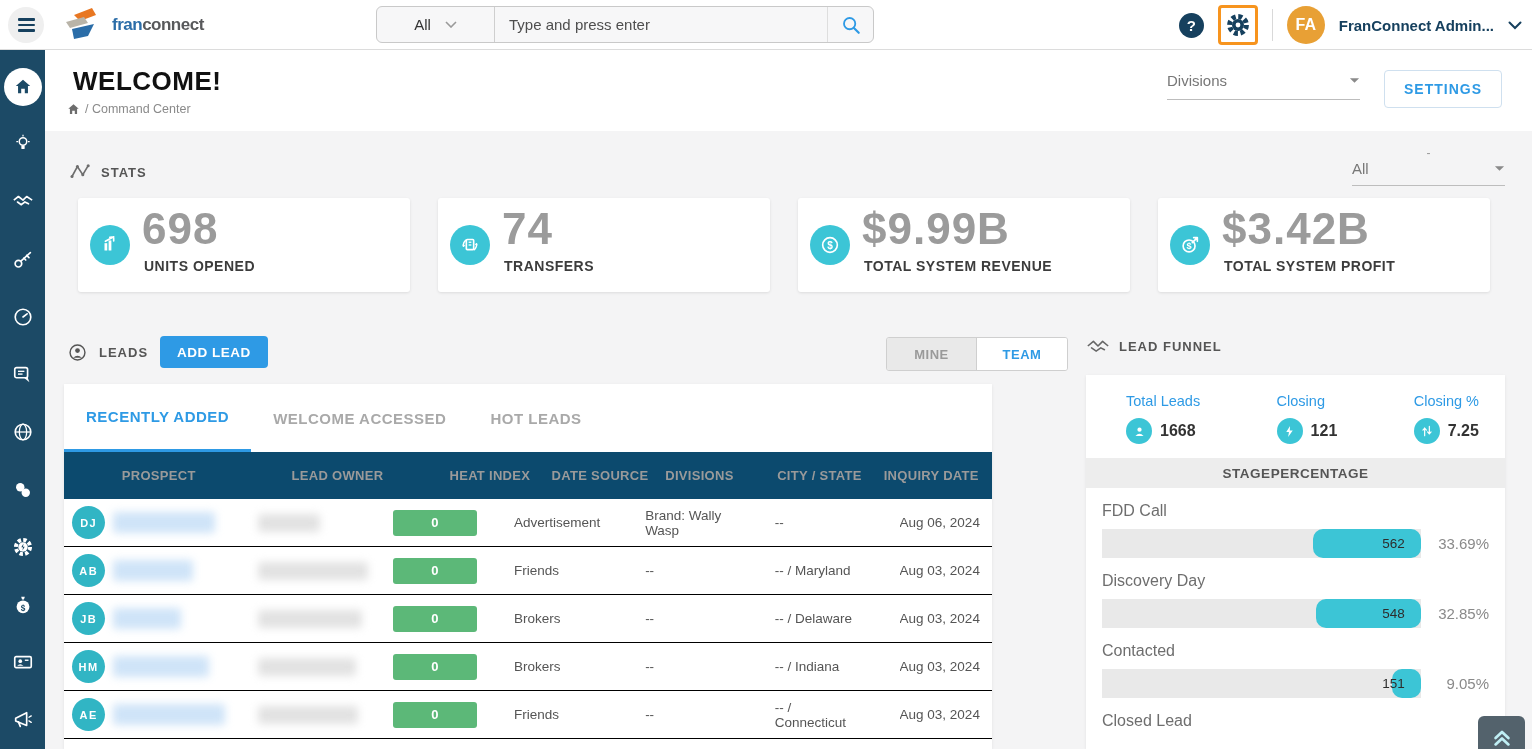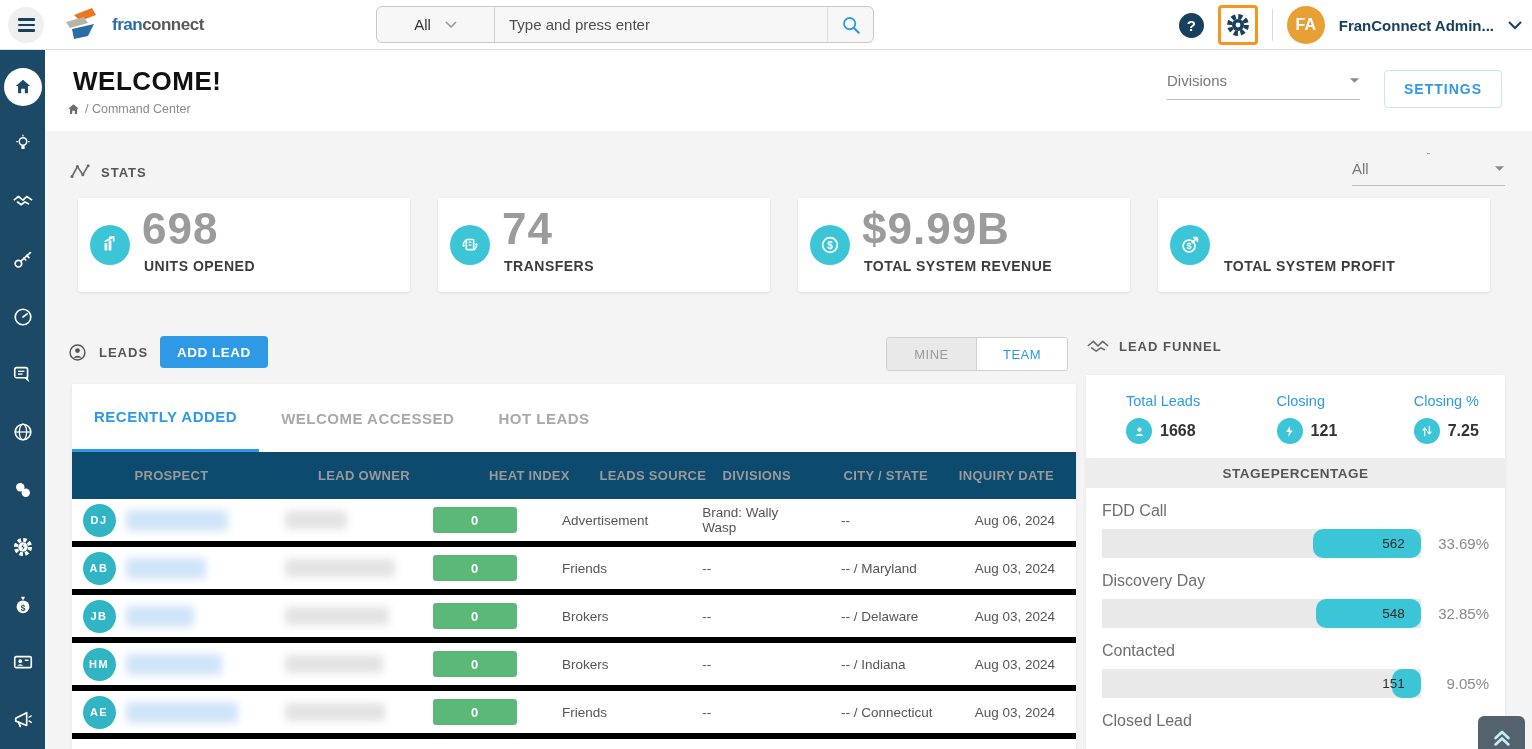--- a/index.html
+++ b/index.html
@@ -64,35 +64,35 @@
   .stat-icon { position:absolute; left:12px; top:27px; width:40px; height:40px; border-radius:50%; background:#3cc5d6;
     display:flex; align-items:center; justify-content:center; }
   .stat-value { position:absolute; left:64px; top:6px; font-size:44px; font-weight:800; color:#9b9b9b; letter-spacing:1px;}
   .stat-label { position:absolute; left:66px; top:60px; font-size:14px; font-weight:800; color:#3c3c3c; letter-spacing:0.5px; }
 
   
   .leads-head { position:absolute; left:68px; top:336px; display:flex; align-items:center; gap:12px; }
   .add-lead { height:32px; padding:0 17px; background:#2e9ae5; color:#fff; font-weight:800; font-size:13.5px;
     letter-spacing:0.5px; border:none; border-radius:4px; display:flex; align-items:center; cursor:pointer; }
   .mine-team { position:absolute; left:886px; top:337px; display:flex; border-radius:3px; overflow:hidden; border:1px solid #cfcfcf; }
-  .seg-btn { width:90px; height:32px; display:flex; align-items:center; justify-content:center; font-weight:400;
+  .seg-btn { width:90px; height:32px; display:flex; align-items:center; justify-content:center; font-weight:700;
     font-size:13px; letter-spacing:0.5px; cursor:pointer; }
   .seg-mine { background:#e9e9e9; color:#9a9a9a; border-right:1px solid #cfcfcf; }
   .seg-team { background:#fff; color:#2e9ae5; }
 
   
-  .table-card { position:absolute; left:72px; top:384px; width:1004px; height:365px; background:#fff;
+  .table-card { position:absolute; left:64px; top:384px; width:928px; height:365px; background:#fff;
     box-shadow:0 1px 3px rgba(0,0,0,0.08); overflow:hidden; }
   .tabs { display:flex; height:68px; align-items:center; }
   .tab { padding:0 22px; font-size:15px; font-weight:800; letter-spacing:0.5px; color:#a9a9a9; cursor:pointer;
     height:100%; display:flex; align-items:center; }
   .tab.active { color:#2e9ae5; border-bottom:3px solid #2e9ae5; }
   .thead { display:flex; align-items:center; height:47px; background:#0c4a6e; font-size:13px; font-weight:800;
     letter-spacing:0.3px; color:#9a9a9a; }
-  .trow { display:flex; align-items:center; height:48px; border-bottom:6px solid #000000; background:#fff; }
+  .trow { display:flex; align-items:center; height:48px; border-bottom:1px solid #000000; background:#fff; }
   .c-av{width:64px; display:flex; justify-content:center;} .c-pro{width:188px;} .c-own{width:175px;}
   .c-heat{width:113px;} .c-src{width:126px;} .c-div{width:124px;} .c-city{width:118px;}
   .c-inq{width:120px; white-space:nowrap; overflow:hidden;}
   .cell-text { font-size:13.5px; color:#555;margin-left:34px; }
   .row-avatar { width:33px; height:33px; border-radius:50%; background:#31b5c4; color:#fff; font-size:11px;
     font-weight:bold; letter-spacing:1.5px; display:flex; align-items:center; justify-content:center; }
   .heat-badge { width:84px; height:26px; background:#5cb878; border-radius:3px; color:#fff; font-weight:800;
     font-size:13px; display:flex; align-items:center; justify-content:center; }
   .redact { filter:blur(4px); border-radius:3px; }
   .redact-pro { height:21px; background:#cfe4f8; }
@@ -346,20 +346,21 @@
   <div class="stat-label">TOTAL SYSTEM REVENUE</div>
 </div>
 <div class="stat-card" style="left:1158px;">
   <div class="stat-icon">
     <svg width="22" height="22" viewBox="0 0 24 24">
         <circle cx="11" cy="13" r="6.5" fill="none" stroke="#fff" stroke-width="1.8"></circle>
         <text x="11" y="16.8" text-anchor="middle" font-size="10" font-weight="bold" fill="#fff" font-family="Liberation Sans, sans-serif">$</text>
         <path d="M14.5 9.5 L20 4 M20 4 L20 8 M20 4 L16 4" stroke="#fff" stroke-width="1.8" fill="none" stroke-linecap="round"></path>
       </svg>
   </div>
+  <div class="stat-value">$3.42B</div>
   <div class="stat-label">TOTAL SYSTEM PROFIT</div>
 </div>
 
 <div class="leads-head">
   <svg width="19" height="19" viewBox="0 0 24 24">
     <circle cx="12" cy="12" r="9.4" fill="none" stroke="#555" stroke-width="1.8"></circle>
     <circle cx="12" cy="9.5" r="3" fill="#555"></circle>
     <path d="M6.5 18.5 Q12 13.5 17.5 18.5" fill="#555"></path>
   </svg>
   <span class="section-head">LEADS</span>
@@ -374,21 +375,21 @@
   <div class="tabs">
     <div class="tab active">RECENTLY ADDED</div>
     <div class="tab">WELCOME ACCESSED</div>
     <div class="tab">HOT LEADS</div>
   </div>
   <div class="thead">
     <div class="c-av"></div>
     <div class="c-pro">PROSPECT</div>
     <div class="c-own">LEAD OWNER</div>
     <div class="c-heat">HEAT INDEX</div>
-    <div class="c-src">LEADS SOURCE</div>
+    <div class="c-src">DATE SOURCE</div>
     <div class="c-div">DIVISIONS</div>
     <div class="c-city">CITY / STATE</div>
     <div class="c-inq">INQUIRY DATE</div>
   </div>
 
   <div class="trow">
     <div class="c-av">
         <div class="row-avatar">DJ</div>
       </div>
     <div class="c-pro">

